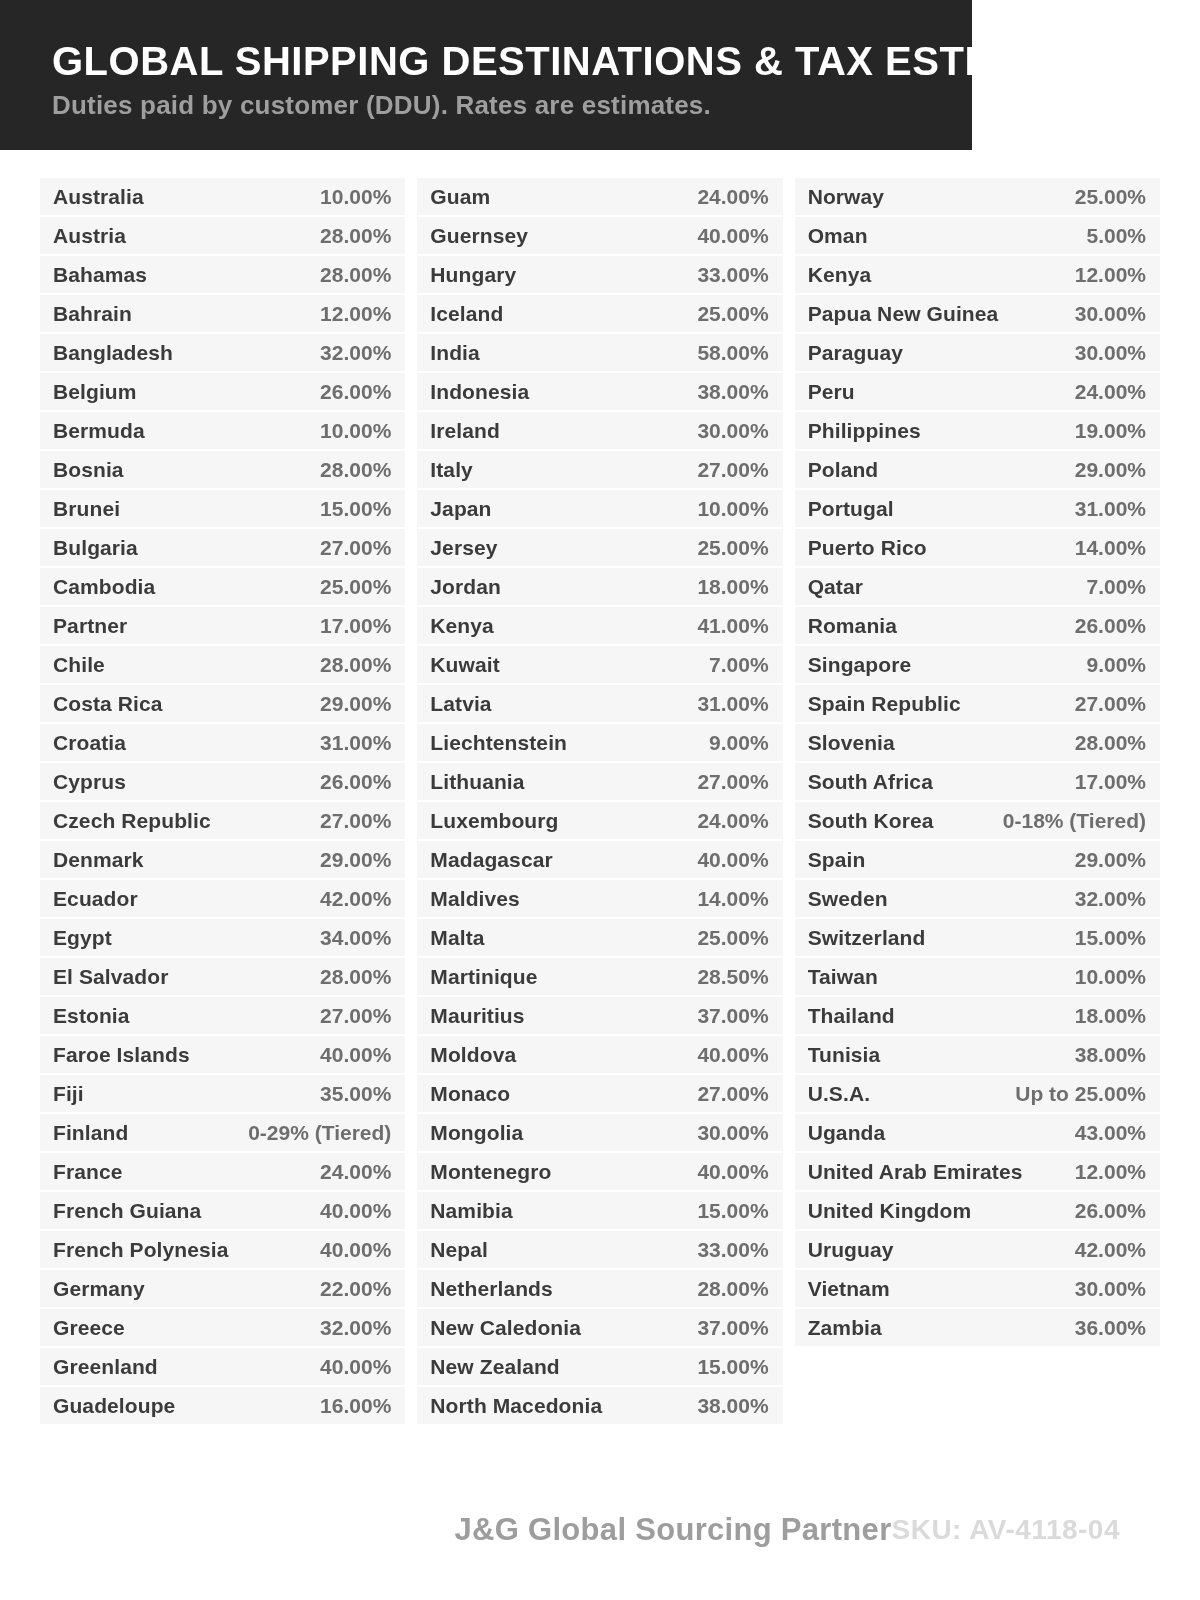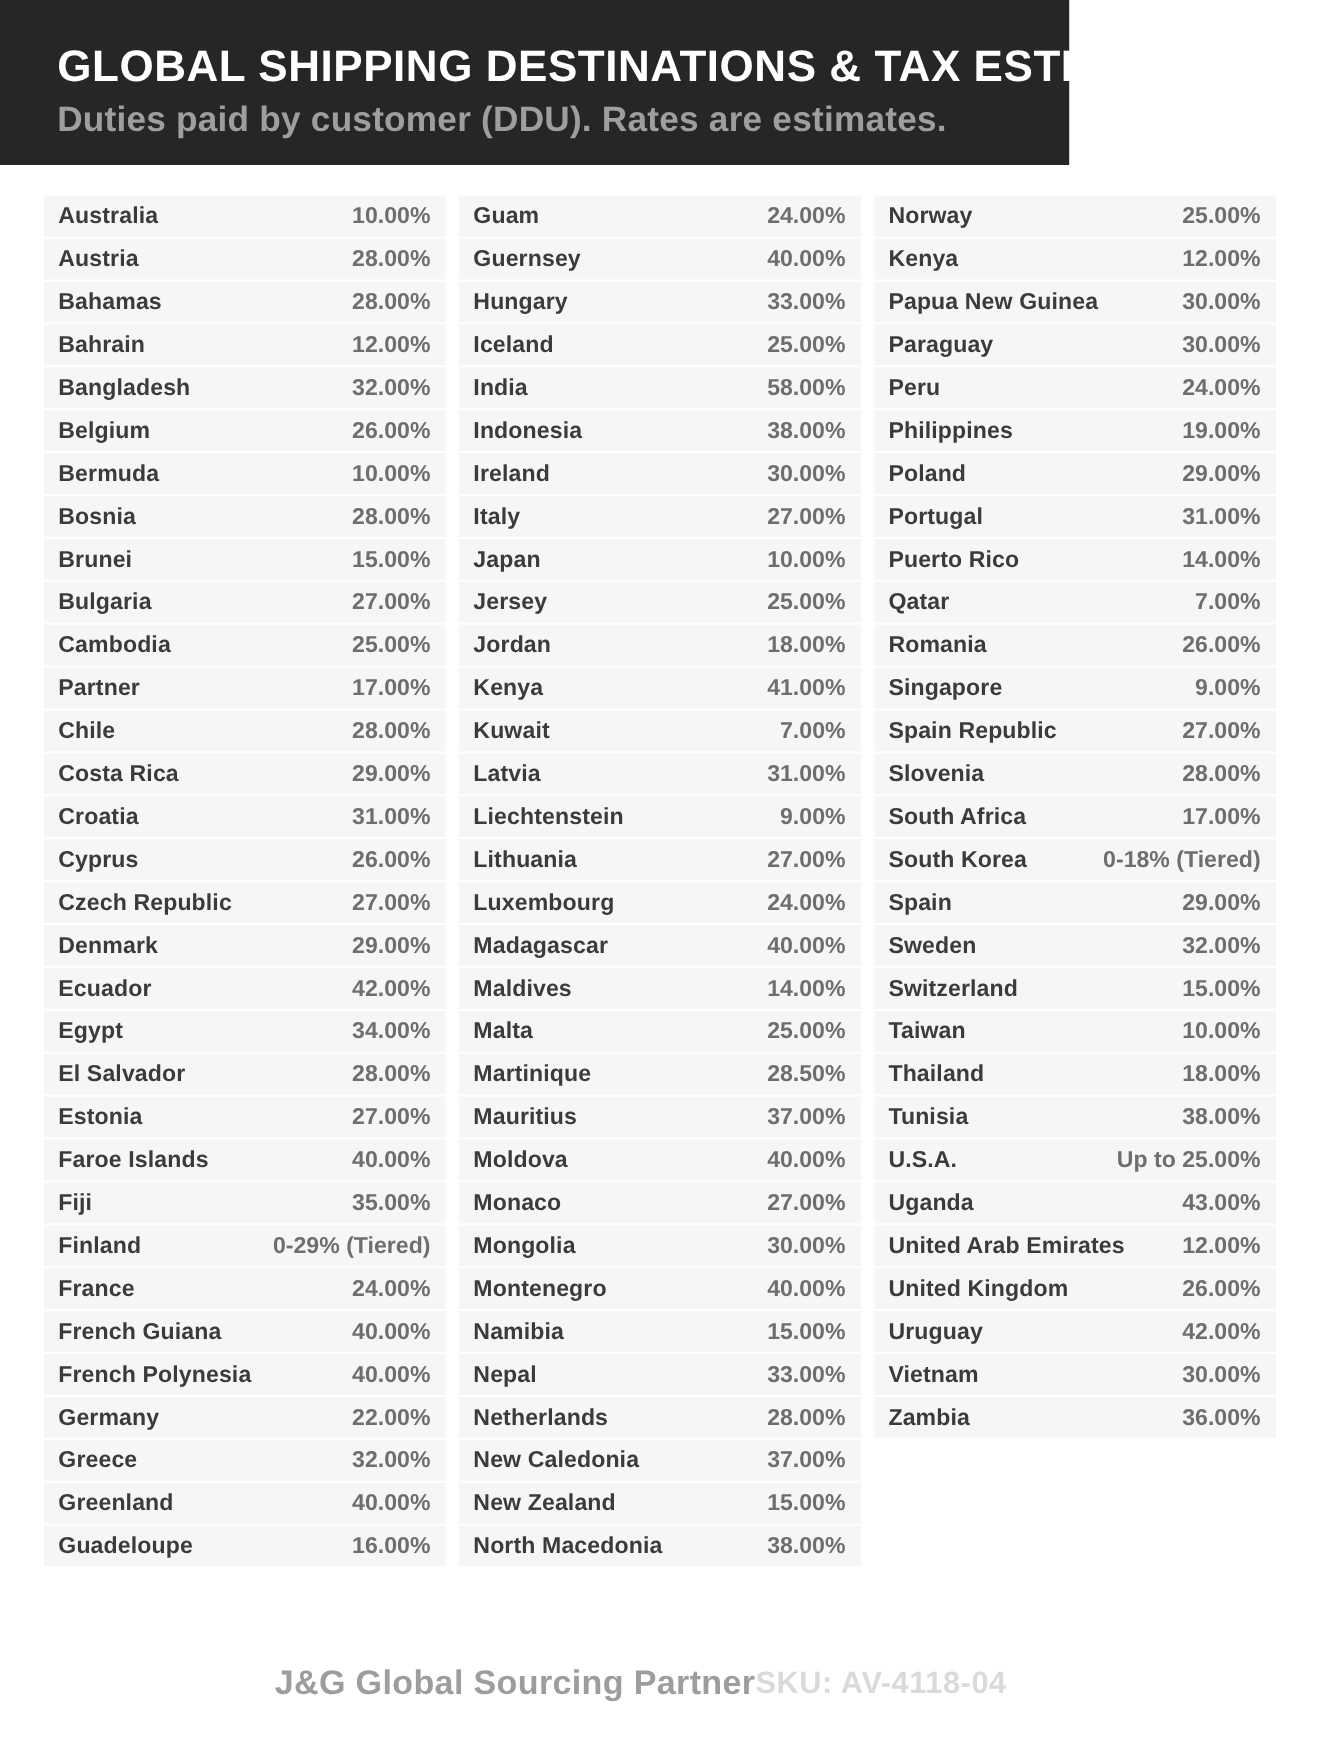--- a/index.html
+++ b/index.html
@@ -22,21 +22,21 @@
     color: #ffffff;
     font-size: 40px;
     font-weight: 700;
     letter-spacing: 0.5px;
     white-space: nowrap;
     line-height: 1.05;
   }
   .header .subtitle {
     margin-top: 8px;
     color: #9e9e9e;
-    font-size: 32px;
+    font-size: 26px;
     font-weight: 700;
     letter-spacing: 0.2px;
   }
   .table {
     margin: 28px 40px 0 40px;
     display: grid;
     grid-template-columns: 1fr 1fr 1fr;
     column-gap: 12px;
     align-items: start;
   }
@@ -63,21 +63,21 @@
     font-weight: 700;
     white-space: nowrap;
     padding-left: 8px;
   }
   .footer {
     position: absolute;
     left: 45px;
     right: 80px;
     top: 1512px;
     display: flex;
-    justify-content: center;
+    justify-content: flex-end;
     align-items: center;
   }
   .footer .brand {
     color: #9d9d9d;
     font-size: 31px;
     font-weight: 700;
     letter-spacing: 0.3px;
   }
   .footer .sku {
     color: #dadada;
@@ -418,20 +418,24 @@
     <span class="country">North Macedonia</span>
     <span class="rate">38.00%</span>
   </div>
 </div>
     <div class="col">
   <div class="row">
     <span class="country">Norway</span>
     <span class="rate">25.00%</span>
   </div>
 
+  <div class="row">
+    <span class="country">Oman</span>
+    <span class="rate">5.00%</span>
+  </div>
 
   <div class="row">
     <span class="country">Kenya</span>
     <span class="rate">12.00%</span>
   </div>
 
   <div class="row">
     <span class="country">Papua New Guinea</span>
     <span class="rate">30.00%</span>
   </div>

